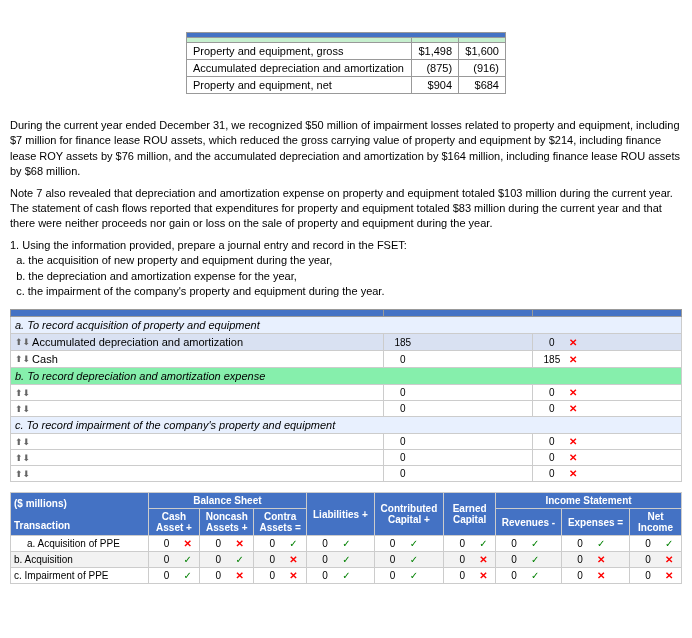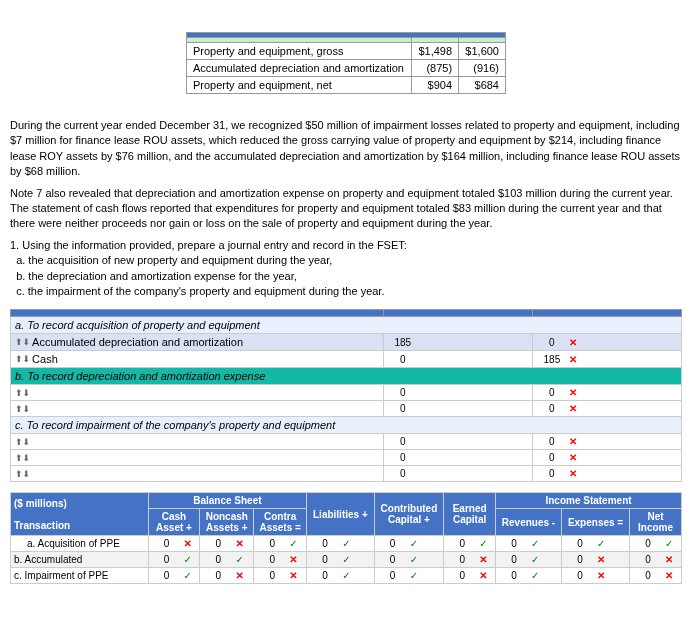--- a/index.html
+++ b/index.html
@@ -245,21 +245,21 @@
     </div>
           </td>
           <td style="text-align: center; width: 120px;">
             <div class="input-cell">
       <input class="input-num" type="text" value="185" style="">
       <span class="x-btn">✕</span>
     </div>
           </td>
         </tr>
         <tr>
-          <td colspan="3" class="group-label" style="background:#14b8a6;font-style:italic;">b. To record depreciation and amortization expense</td>
+          <td colspan="3" class="group-label" style="background:#86efac;font-style:italic;">b. To record depreciation and amortization expense</td>
         </tr>
         <tr>
           <td style="width: 300px; padding: 2px 4px;">
             <div class="dropdown-cell">
       <span style="color:#666;font-size:9px;">⬆⬇</span>
       <span style="font-size:11px;"></span>
     </div>
           </td>
           <td style="text-align: center; width: 120px;">
             <div class="input-cell">
@@ -428,21 +428,21 @@
       </div>
     </td>
           <td style="text-align:center;">
       <div class="input-cell">
         <input class="input-num" type="text" value="0" style="">
         <span class="check-mark">✓</span>
       </div>
     </td>
         </tr>
         <tr>
-          <td class="left-align" style="font-size:10px;padding:2px 3px;">b. Accumulated</td>
+          <td class="left-align" style="font-size:10px;padding:2px 3px;">b. Acquisition</td>
           <td style="text-align:center;">
       <div class="input-cell">
         <input class="input-num" type="text" value="0" style="">
         <span class="check-mark">✓</span>
       </div>
     </td>
           <td style="text-align:center;">
       <div class="input-cell">
         <input class="input-num" type="text" value="0" style="">
         <span class="check-mark">✓</span>

